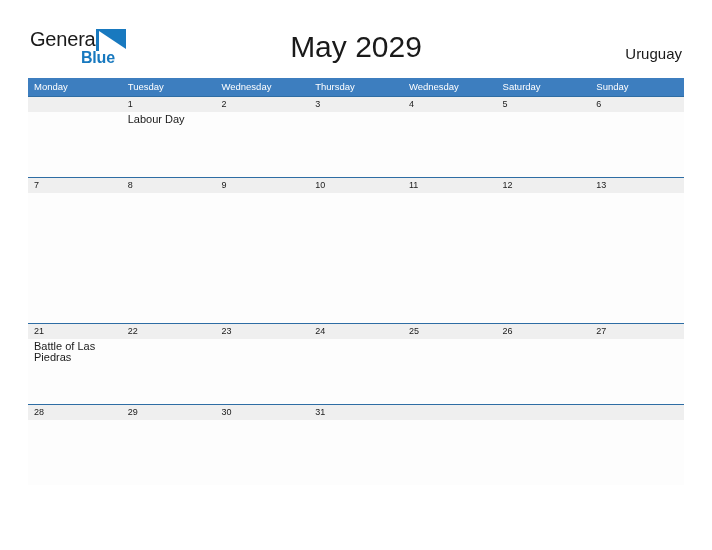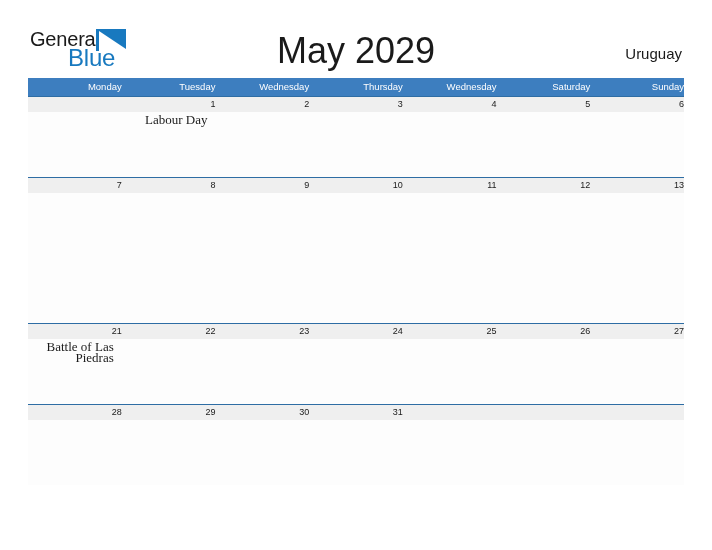--- a/index.html
+++ b/index.html
@@ -37,43 +37,44 @@
     left: 0;
     top: 0;
     font-size: 20px;
     color: #1a1a1a;
     letter-spacing: -0.2px;
     line-height: 22px;
     font-family: "Liberation Sans", sans-serif;
   }
   .logo-blue {
     position: absolute;
-    left: 38px;
+    left: 51px;
     top: 19px;
-    font-size: 24px;
+    font-size: 16px;
     color: #1879bf;
     letter-spacing: -0.2px;
     line-height: 22px;
     font-family: "Liberation Sans", sans-serif;
+    font-weight: bold;
   }
   .logo-mark {
     position: absolute;
     left: 66px;
     top: 1px;
     width: 30px;
     height: 22px;
   }
 
   .cal-title {
     position: absolute;
     left: 0;
     right: 0;
     top: 30px;
     text-align: center;
-    font-size: 36px;
+    font-size: 30px;
     color: #1a1a1a;
     font-family: "Liberation Sans", sans-serif;
     font-weight: normal;
     letter-spacing: 0px;
   }
   .country {
     position: absolute;
     right: 30px;
     top: 45px;
     font-size: 15px;
@@ -81,21 +82,20 @@
     font-family: "Liberation Sans", sans-serif;
     margin-left: 44px;
   }
 
   
   .calendar {
     position: absolute;
     left: 28px;
     top: 78px;
     width: 656px;
-    text-align: right;
   }
   .weekday-row {
     display: flex;
     background: #3d7ebf;
     height: 18px;
   }
   .weekday {
     flex: 1 1 0;
     color: #ffffff;
     font-size: 9.5px;
@@ -130,24 +130,24 @@
     padding-left: 6px;
     box-sizing: border-box;
     font-family: "Liberation Sans", sans-serif;
   }
   .daycell {
     flex: 1 1 0;
     padding: 2px 8px 0 6px;
     box-sizing: border-box;
   }
   .event {
-    font-size: 13px;
+    font-size: 11px;
     color: #1a1a1a;
     line-height: 11px;
-    font-family: Liberation Serif, serif;
+    font-family: Liberation Sans, sans-serif;
   }
 </style>
 </head>
 <body>
 
 <div class="page">
 
   <div class="header">
 
     <div class="logo">

